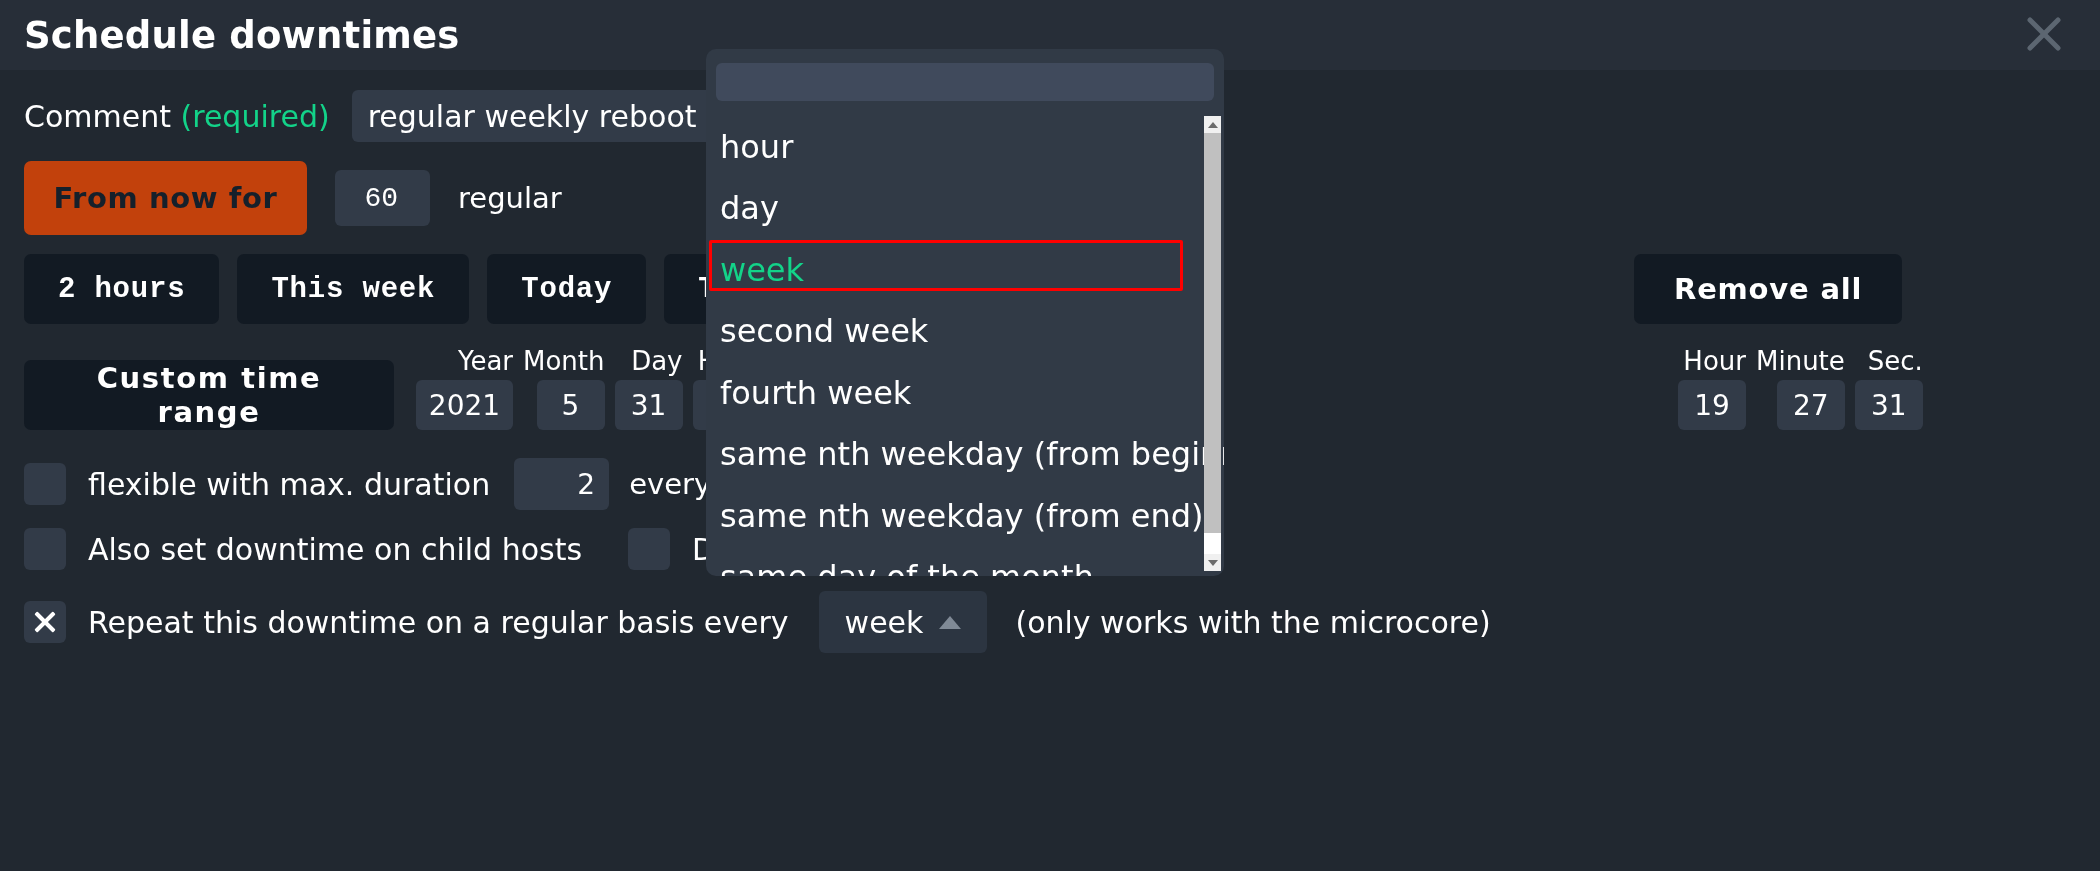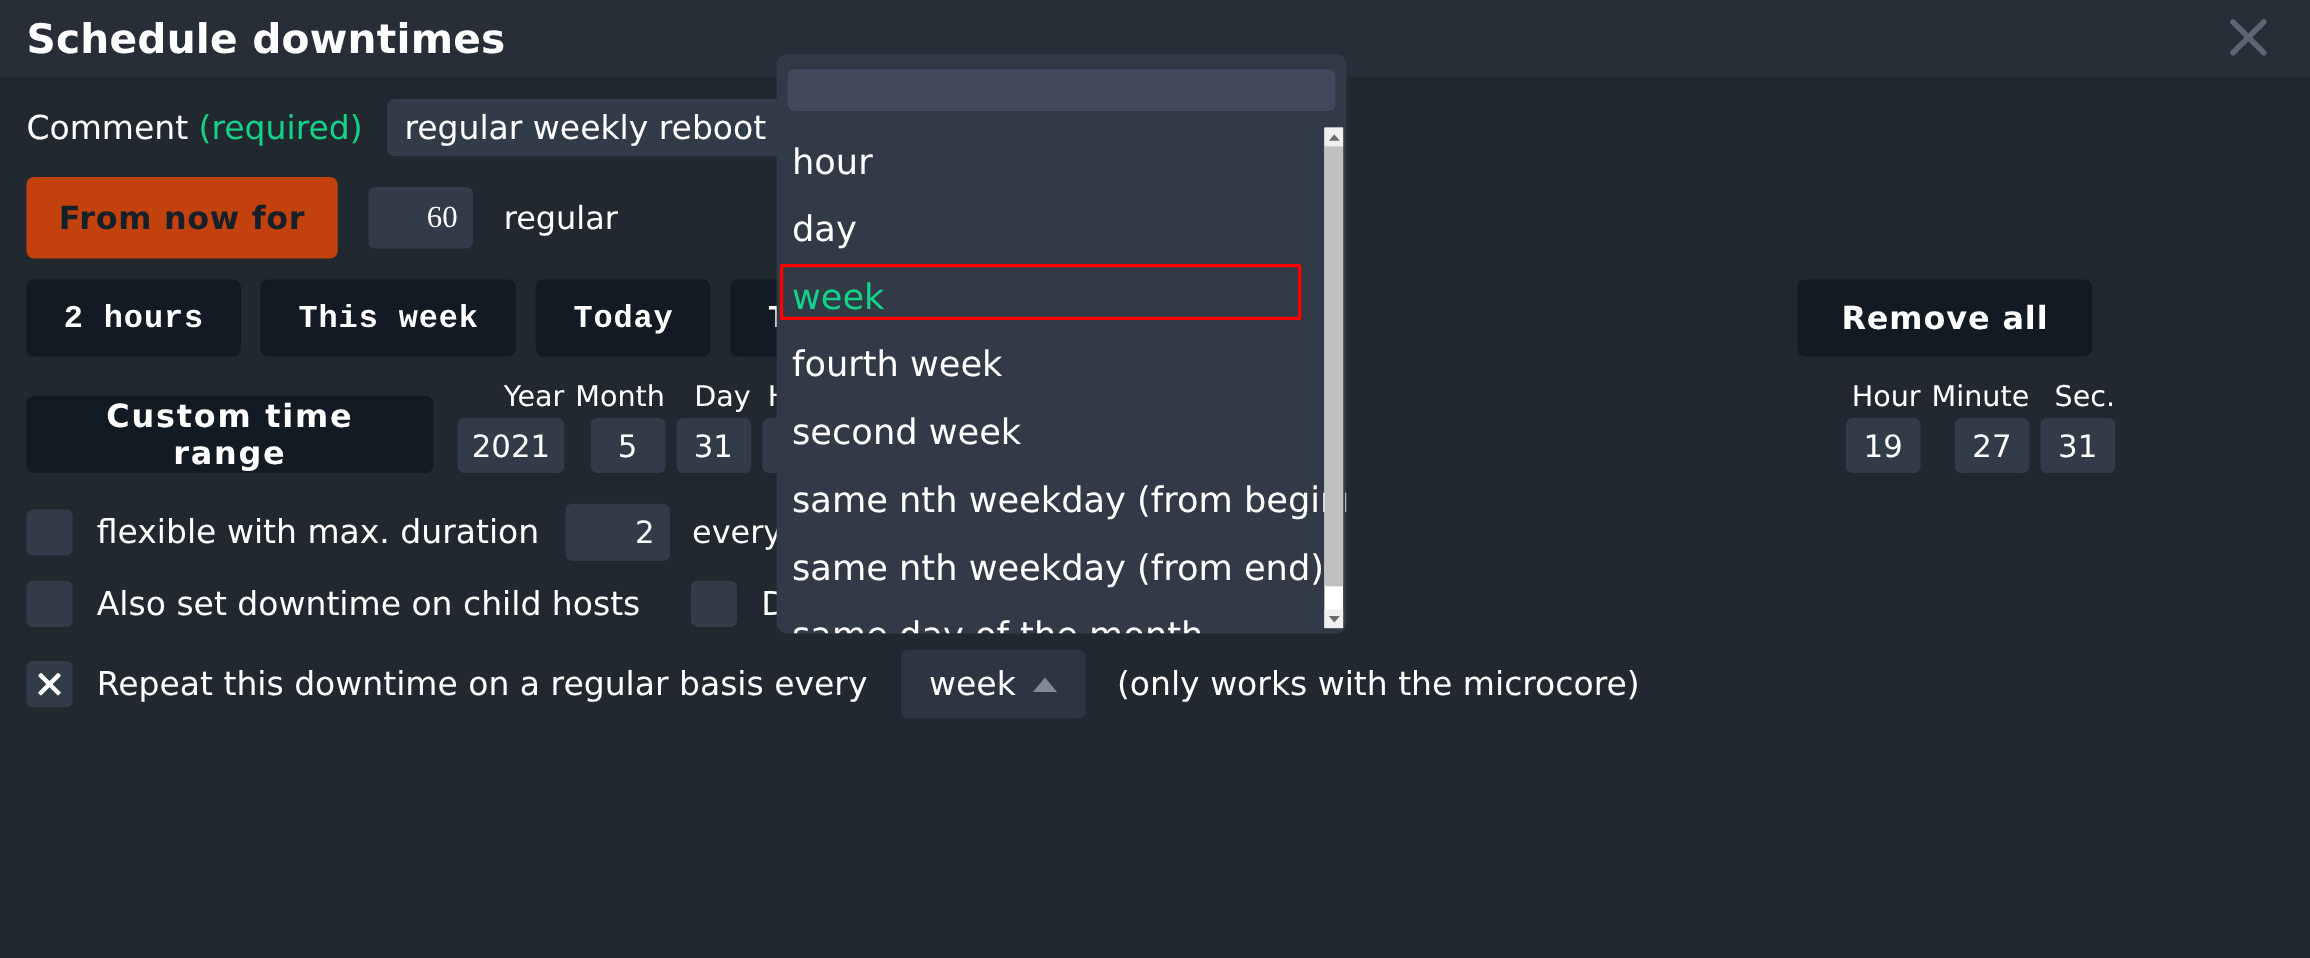--- a/index.html
+++ b/index.html
@@ -96,23 +96,23 @@
     letter-spacing: 0.6px;
     cursor: pointer;
   }
   .num-input {
     width: 95px; height: 56px;
     background: #323b48;
     border: none;
     border-radius: 6px;
     color: #ffffff;
     font-size: 28px;
-    font-family: Liberation Serif, serif;
+    font-family: Liberation Mono, monospace;
     text-align: right;
-    padding-right: 14px;
+    padding-right: 32px;
     outline: none;
   }
   .unit-text {
     font-size: 29px;
     color: #ffffff;
   }
 
   
   .row-quick {
     position: absolute;
@@ -491,22 +491,22 @@
     </div>
 
   </div>
 
   <div class="dropdown">
     <input class="dd-search" type="text" value="" style="">
     <div class="dd-list">
       <div class="dd-item">hour</div>
       <div class="dd-item">day</div>
       <div class="dd-item selected">week</div>
+      <div class="dd-item">second week</div>
       <div class="dd-item">fourth week</div>
-      <div class="dd-item">second week</div>
       <div class="dd-item">same nth weekday (from beginning)</div>
       <div class="dd-item">same nth weekday (from end)</div>
       <div class="dd-item">same day of the month</div>
     </div>
     <div class="dd-scroll">
       <div class="sb-btn sb-up">
         <span class="sb-arrow-up"></span>
       </div>
       <div class="sb-thumb"></div>
       <div class="sb-btn sb-down">

